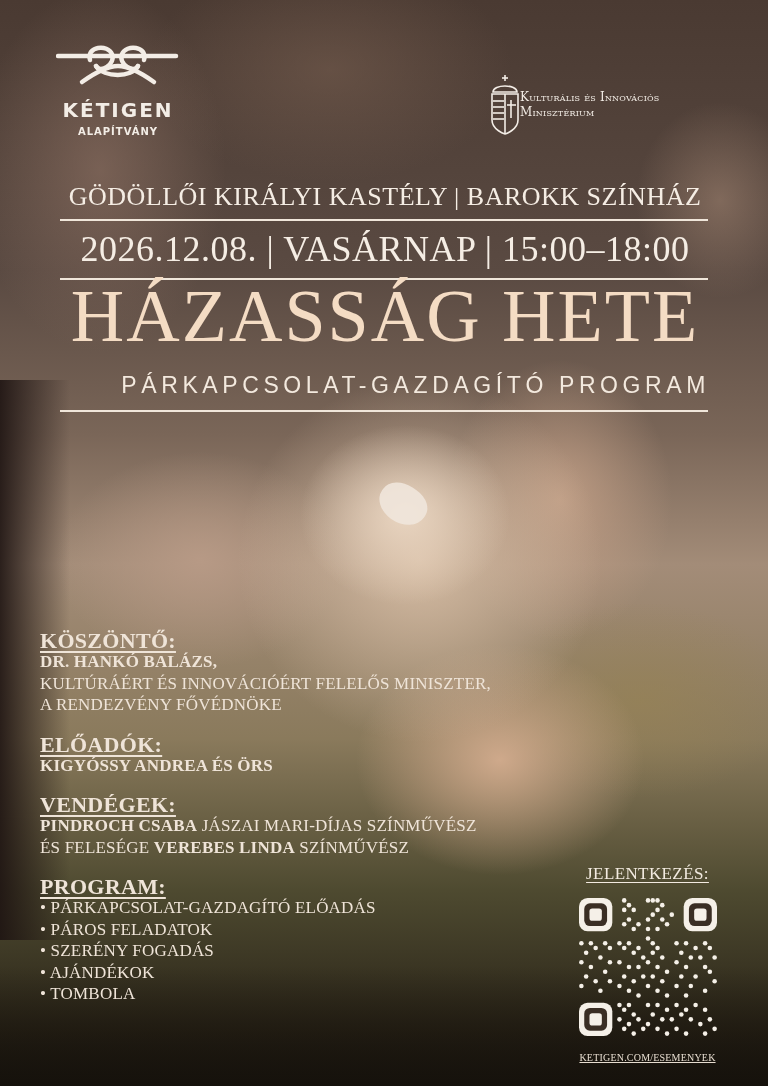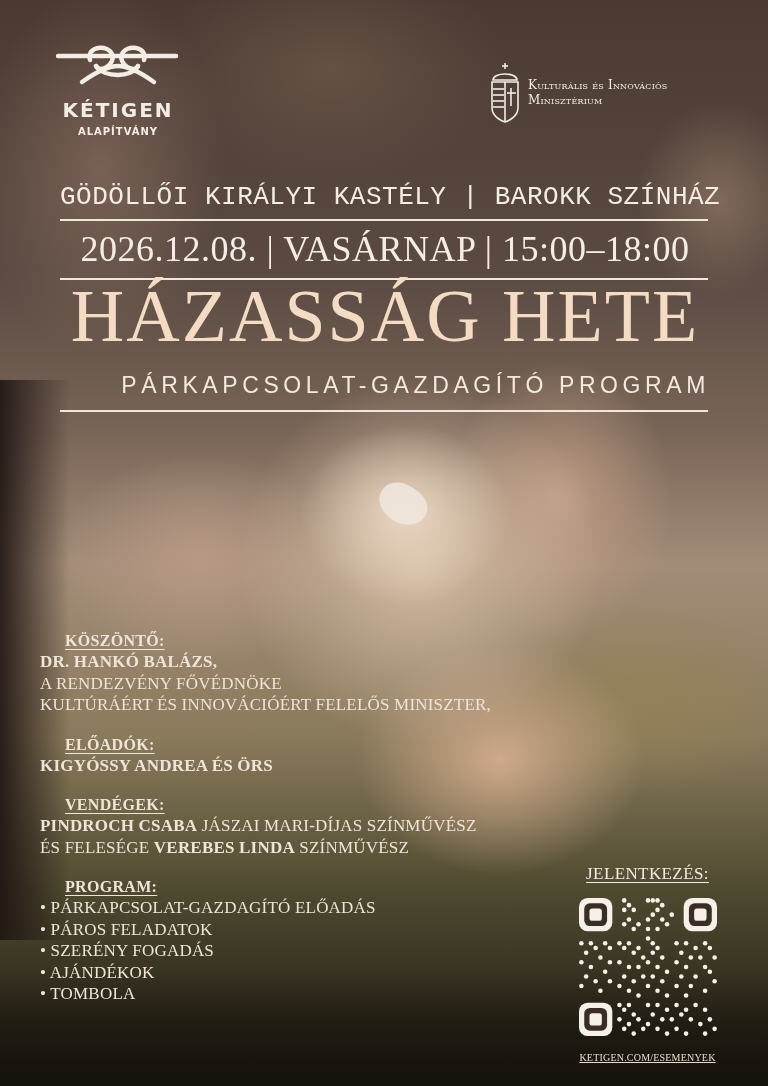--- a/index.html
+++ b/index.html
@@ -38,30 +38,30 @@
   .logo-ketigen { position: absolute; left: 56px; top: 42px; width: 124px; text-align: center; }
   .logo-ketigen svg { display: block; margin: 0 auto; }
   .logo-ketigen .name {
     font-family: "DejaVu Sans", "Liberation Sans", sans-serif; font-weight: bold;
     font-size: 20px; letter-spacing: 2px; color: #f3ede6; margin-top: 12px;
   }
   .logo-ketigen .sub {
     font-family: "DejaVu Sans", "Liberation Sans", sans-serif; font-weight: bold;
     font-size: 10px; letter-spacing: 1px; color: #f3ede6; margin-top: 4px;
   }
-  .logo-ministry { position: absolute; left: 490px; top: 62px; display: flex; align-items: center; gap: 8px; }
+  .logo-ministry { position: absolute; left: 490px; top: 74px; display: flex; align-items: center; }
   .logo-ministry .text {
     font-family: "DejaVu Serif", "Liberation Serif", serif; font-size: 12px;
     line-height: 15px; color: #f3ede6; font-variant: small-caps; letter-spacing: 0.2px;
   }
 
   
   .venue {
-    position: absolute; left: 60px; top: 182px; width: 650px; text-align: left;
-    font-family: Liberation Mono, monospace;
+    position: absolute; left: 60px; top: 182px; width: 650px; text-align: center;
+    font-family: Liberation Serif, serif;
     font-size: 26px; letter-spacing: 0.5px; color: #f5ede4; white-space: nowrap;
   }
   .rule { position: absolute; left: 60px; width: 648px; height: 2px; background: #f0e6da; }
   .datetime {
     position: absolute; left: 60px; top: 228px; width: 650px; text-align: center;
     font-family: "Liberation Serif", "DejaVu Serif", serif;
     font-size: 36px; letter-spacing: 0.5px; color: #f5ede4; white-space: nowrap;
   }
   .title {
     position: absolute; left: 58px; top: 276px; width: 654px; text-align: center;
@@ -71,21 +71,21 @@
   .subtitle {
     position: absolute; left: 60px; top: 372px; width: 650px; text-align: right;
     font-family: Liberation Sans, sans-serif;
     font-size: 23px; letter-spacing: 4.6px; color: #f3e9de; white-space: nowrap;
   }
 
   
   .info { position: absolute; left: 40px; top: 630px; width: 520px;
     font-family: "Liberation Serif", "DejaVu Serif", serif; color: #efe4d8; }
   .sec { margin-bottom: 18px; }
-  .sec-head { font-size: 16px; font-weight: bold; text-decoration: underline; text-underline-offset: 3px; line-height: 21px; letter-spacing: 0.3px; margin-left: 25px; }
+  .sec-head { font-size: 22px; font-weight: bold; text-decoration: underline; text-underline-offset: 3px; line-height: 21px; letter-spacing: 0.3px; }
   .line { font-size: 17px; line-height: 21.5px; letter-spacing: 0.2px; white-space: nowrap; }
   .line b { font-weight: bold; }
   .bullet::before { content: "• "; }
 
   
   .reg { position: absolute; left: 575px; top: 864px; width: 145px; text-align: center; }
   .reg-head {
     font-family: "Liberation Serif", "DejaVu Serif", serif; font-size: 17px;
     text-decoration: underline; text-underline-offset: 3px; color: #f3ebe1; letter-spacing: 0.4px;
   }
@@ -144,22 +144,22 @@
   <div class="datetime">2026.12.08. | VASÁRNAP | 15:00–18:00</div>
   <div class="rule" style="top:278px"></div>
   <div class="title">HÁZASSÁG HETE</div>
   <div class="subtitle">PÁRKAPCSOLAT-GAZDAGÍTÓ PROGRAM</div>
   <div class="rule" style="top:410px"></div>
 
   <div class="info">
     <div class="sec">
       <div class="sec-head">KÖSZÖNTŐ:</div>
       <div class="line"><b>DR. HANKÓ BALÁZS,</b></div>
+      <div class="line">KULTÚRÁÉRT ÉS INNOVÁCIÓÉRT FELELŐS MINISZTER,</div>
       <div class="line">A RENDEZVÉNY FŐVÉDNÖKE</div>
-      <div class="line">KULTÚRÁÉRT ÉS INNOVÁCIÓÉRT FELELŐS MINISZTER,</div>
     </div>
 
     <div class="sec">
       <div class="sec-head">ELŐADÓK:</div>
       <div class="line"><b>KIGYÓSSY ANDREA ÉS ÖRS</b></div>
     </div>
 
     <div class="sec">
       <div class="sec-head">VENDÉGEK:</div>
       <div class="line">

